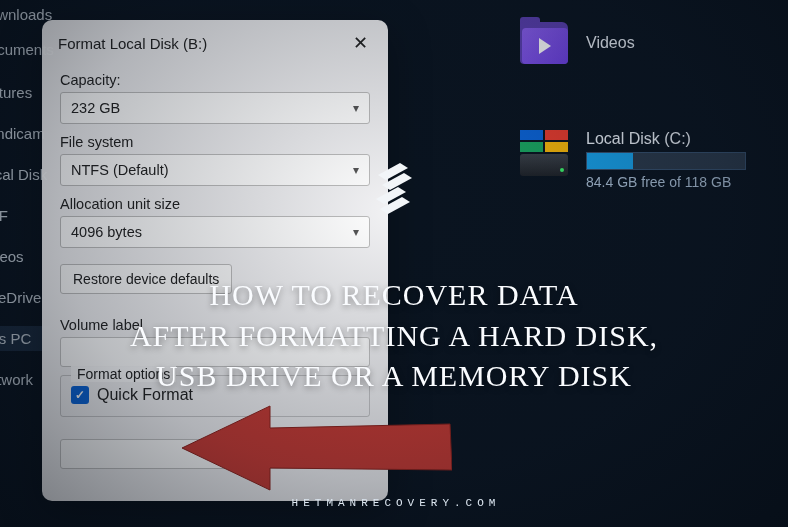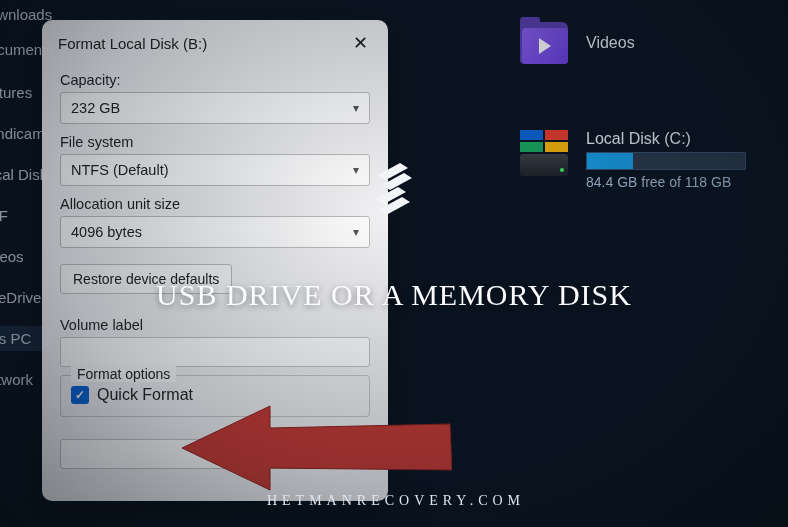--- a/index.html
+++ b/index.html
@@ -166,22 +166,22 @@
     font-family: Georgia, "Times New Roman", serif;
     color: #fafcff;
     font-size: 30px; line-height: 1.35;
     letter-spacing: 1px;
     text-shadow: 0 2px 6px rgba(0,0,0,0.4);
     padding: 0 40px;
   }
   .footer {
     position: absolute; left: 4px; right: 0; bottom: 18px;
     text-align: center; z-index: 8;
-    color: #dce6f0; font-size: 14px; letter-spacing: 5px;
-    font-family: Liberation Serif, serif;
+    color: #dce6f0; font-size: 11px; letter-spacing: 5px;
+    font-family: Liberation Mono, monospace;
   }
   .darken {
     position: absolute; inset: 0;
     background: radial-gradient(ellipse at 50% 40%, rgba(8,16,28,0) 0%, rgba(8,16,28,0.28) 60%, rgba(4,10,18,0.55) 100%);
     z-index: 7; pointer-events: none;
   }
 </style>
 </head>
 <body>
 
@@ -287,16 +287,18 @@
       <path d="M18 24 L40 12 L62 24 L62 56 L40 68 L18 56 Z" opacity="0.0"></path>
       <path d="M24 20 L46 8 L54 13 L32 25 Z"></path>
       <path d="M28 30 L50 18 L58 23 L36 35 Z"></path>
       <path d="M22 44 L44 32 L52 37 L30 49 Z"></path>
       <path d="M26 54 L48 42 L56 47 L34 59 Z"></path>
     </g>
   </svg>
 </div>
 
 <div class="headline">
+  <div>HOW TO RECOVER DATA</div>
+  <div>AFTER FORMATTING A HARD DISK,</div>
   <div>USB DRIVE OR A MEMORY DISK</div>
 </div>
 
 <div class="footer">HETMANRECOVERY.COM</div>
 
 </body></html>

